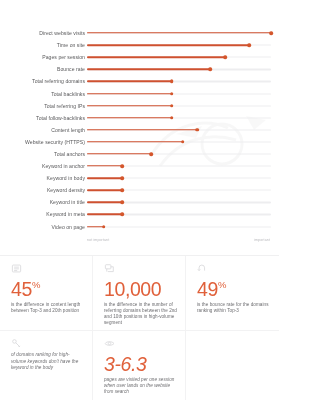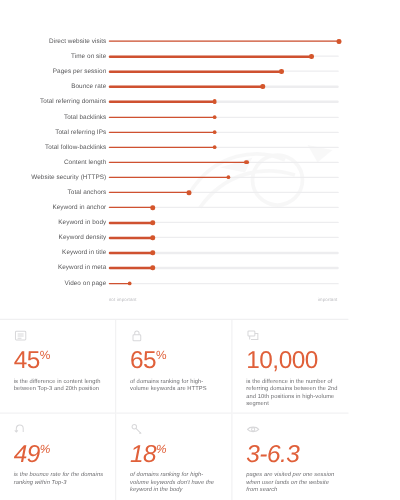--- a/index.html
+++ b/index.html
@@ -267,28 +267,20 @@
       <svg class="stat-icon" viewBox="0 0 16 16" fill="none" stroke="currentColor" stroke-width="1.2">
         <rect x="2" y="3" width="12" height="10" rx="1"></rect>
         <line x1="4.5" y1="6" x2="11.5" y2="6"></line>
         <line x1="4.5" y1="8.5" x2="11.5" y2="8.5"></line>
         <line x1="4.5" y1="11" x2="9" y2="11"></line>
       </svg>
       <div class="stat-num"><span>45</span><span class="pct">%</span></div>
       <div class="stat-desc">is the difference in content length between Top-3 and 20th position</div>
     </div>
 
-    <div class="stat">
-      <svg class="stat-icon" viewBox="0 0 16 16" fill="none" stroke="currentColor" stroke-width="1.2">
-        <rect x="3.5" y="7" width="9" height="7" rx="1"></rect>
-        <path d="M5.5 7 V5 a2.5 2.5 0 0 1 5 0 V7"></path>
-      </svg>
-      <div class="stat-num"><span>65</span><span class="pct">%</span></div>
-      <div class="stat-desc">of domains ranking for high-volume keywords are HTTPS</div>
-    </div>
 
     <div class="stat wide">
       <svg class="stat-icon" viewBox="0 0 16 16" fill="none" stroke="currentColor" stroke-width="1.2">
         <rect x="2" y="2.5" width="8" height="6" rx="1"></rect>
         <path d="M10 5.5 h3.5 v7 h-8"></path>
         <line x1="4" y1="8.5" x2="4" y2="12.5"></line>
       </svg>
       <div class="stat-num"><span>10,000</span><span class="pct"></span></div>
       <div class="stat-desc">is the difference in the number of referring domains between the 2nd and 10th positions in high-volume segment</div>
     </div>
@@ -301,21 +293,20 @@
       <div class="stat-num"><span>49</span><span class="pct">%</span></div>
       <div class="stat-desc">is the bounce rate for the domains ranking within Top-3</div>
     </div>
 
     <div class="stat wide">
       <svg class="stat-icon" viewBox="0 0 16 16" fill="none" stroke="currentColor" stroke-width="1.2">
         <circle cx="5" cy="5" r="2.6"></circle>
         <line x1="6.9" y1="6.9" x2="13" y2="13"></line>
         <line x1="11" y1="13" x2="12.6" y2="11.4"></line>
       </svg>
-      <div class="stat-num"><span>18</span><span class="pct">%</span></div>
       <div class="stat-desc">of domains ranking for high-volume keywords don't have the keyword in the body</div>
     </div>
 
     <div class="stat wide">
       <svg class="stat-icon" viewBox="0 0 16 16" fill="none" stroke="currentColor" stroke-width="1.2">
         <path d="M1.5 8 C4 4.5, 12 4.5, 14.5 8 C12 11.5, 4 11.5, 1.5 8 Z"></path>
         <circle cx="8" cy="8" r="1.8"></circle>
       </svg>
       <div class="stat-num"><span>3-6.3</span><span class="pct"></span></div>
       <div class="stat-desc">pages are visited per one session when user lands on the website from search</div>

